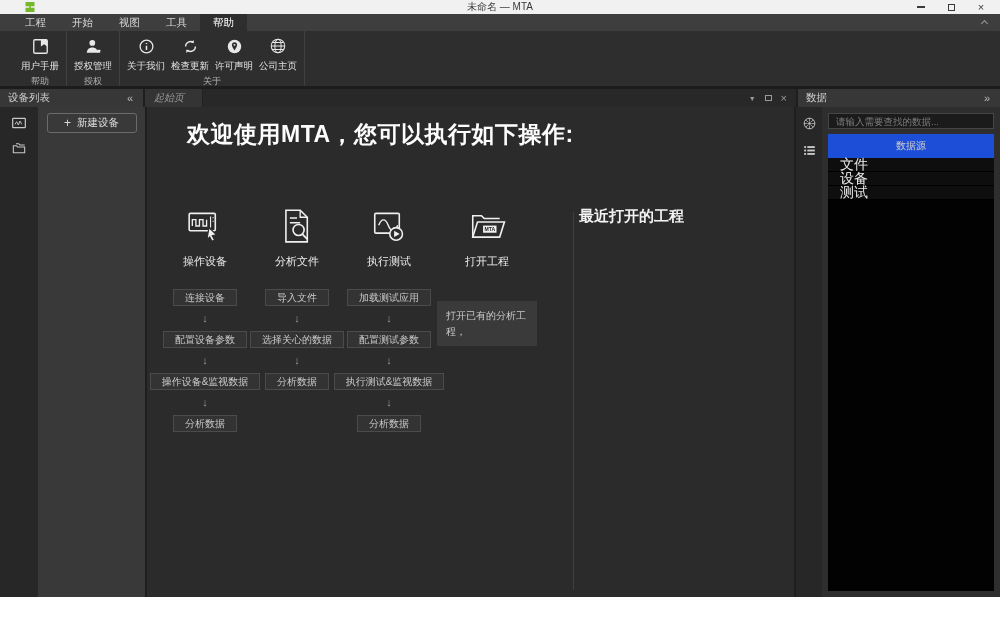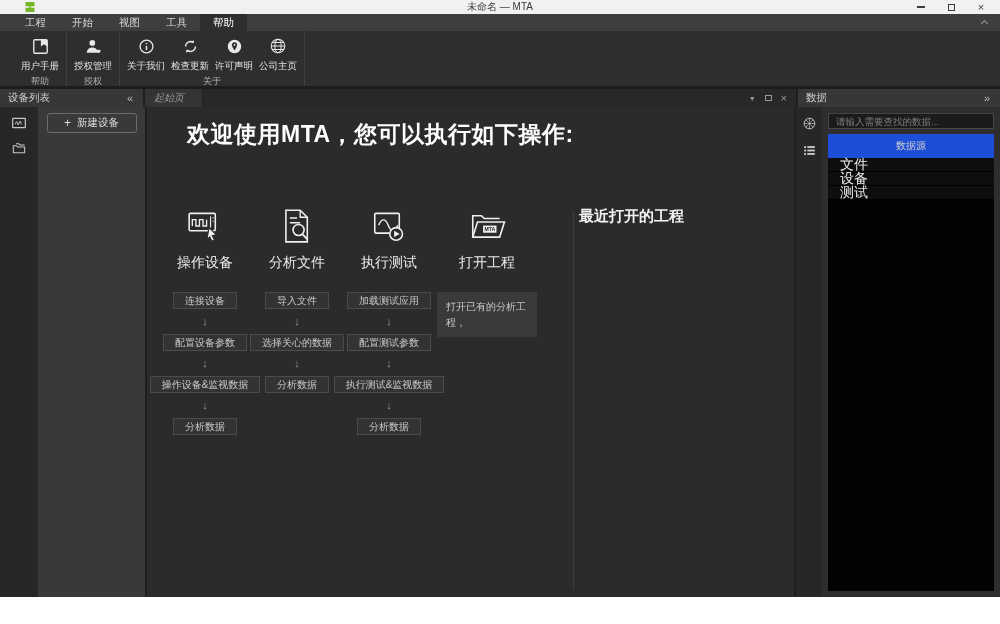--- a/index.html
+++ b/index.html
@@ -56,25 +56,25 @@
   .left-panel { flex:1; background:#393939; padding-top:6px; }
   .new-device-btn { margin:0 auto; width:90px; height:20px; border:1px solid #6b6b6b; border-radius:3px; display:flex; align-items:center; justify-content:center; gap:6px; color:#ddd; font-size:10.5px; background:transparent; }
   .new-device-btn .plus { font-size:12px; color:#ddd; }
 
   .main-region { flex:1; background:#2b2b2b; position:relative; }
   .welcome { position:absolute; left:40px; top:12px; font-size:23px; font-weight:bold; color:#fdfdfd; letter-spacing:0.5px; }
   .columns { position:absolute; left:12px; top:100px; display:flex; }
   .wcol { width:92px; display:flex; flex-direction:column; align-items:center; }
   .wcol.wide { width:104px; }
   .wcol .wicon { width:38px; height:38px; }
-  .wcol .wlabel { margin-top:9px; font-size:14px; color:#ececec; }
+  .wcol .wlabel { margin-top:9px; font-size:11px; color:#ececec; }
   .steps { margin-top:20px; display:flex; flex-direction:column; align-items:center; }
   .step-btn { height:17px; padding:0 11px; background:#333333; border:1px solid #4b4b4b; color:#c9c9c9; font-size:10px; display:flex; align-items:center; white-space:nowrap; }
   .step-arrow { height:25px; line-height:25px; color:#9a9a9a; font-size:11px; }
-  .open-desc { margin-top:20px; width:100px; background:#3a3a3a; padding:7px 9px; font-size:10px; color:#c9c9c9; line-height:1.55; }
+  .open-desc { margin-top:32px; width:100px; background:#3a3a3a; padding:7px 9px; font-size:10px; color:#c9c9c9; line-height:1.55; }
   .vdivider { position:absolute; left:426px; top:105px; width:1px; height:378px; background:#3e3e3e; }
   .recent-title { position:absolute; left:432px; top:100px; font-size:15px; font-weight:bold; color:#f2f2f2; }
 
   .right-region { width:206px; border-left:2px solid #1e1e1e; display:flex; }
   .right-strip { width:26px; background:#272727; display:flex; flex-direction:column; align-items:center; padding-top:8px; gap:11px; }
   .right-panel { flex:1; background:#2e2e2e; display:flex; flex-direction:column; }
   .data-search { margin:6px 6px 5px 6px; height:16px; background:#1b1b1b; border:1px solid #454545; color:#cfcfcf; font-size:9.5px; padding:0 7px; outline:none; font-family:inherit; }
   .data-search::placeholder { color:#7d7d7d; }
   .data-table-header { margin:0 6px; height:24px; background:#1d4ed8; color:#cccccc; font-size:10px; display:flex; align-items:center; justify-content:center; }
   .data-list { margin:0 6px 6px 6px; flex:1; background:#020202; }

